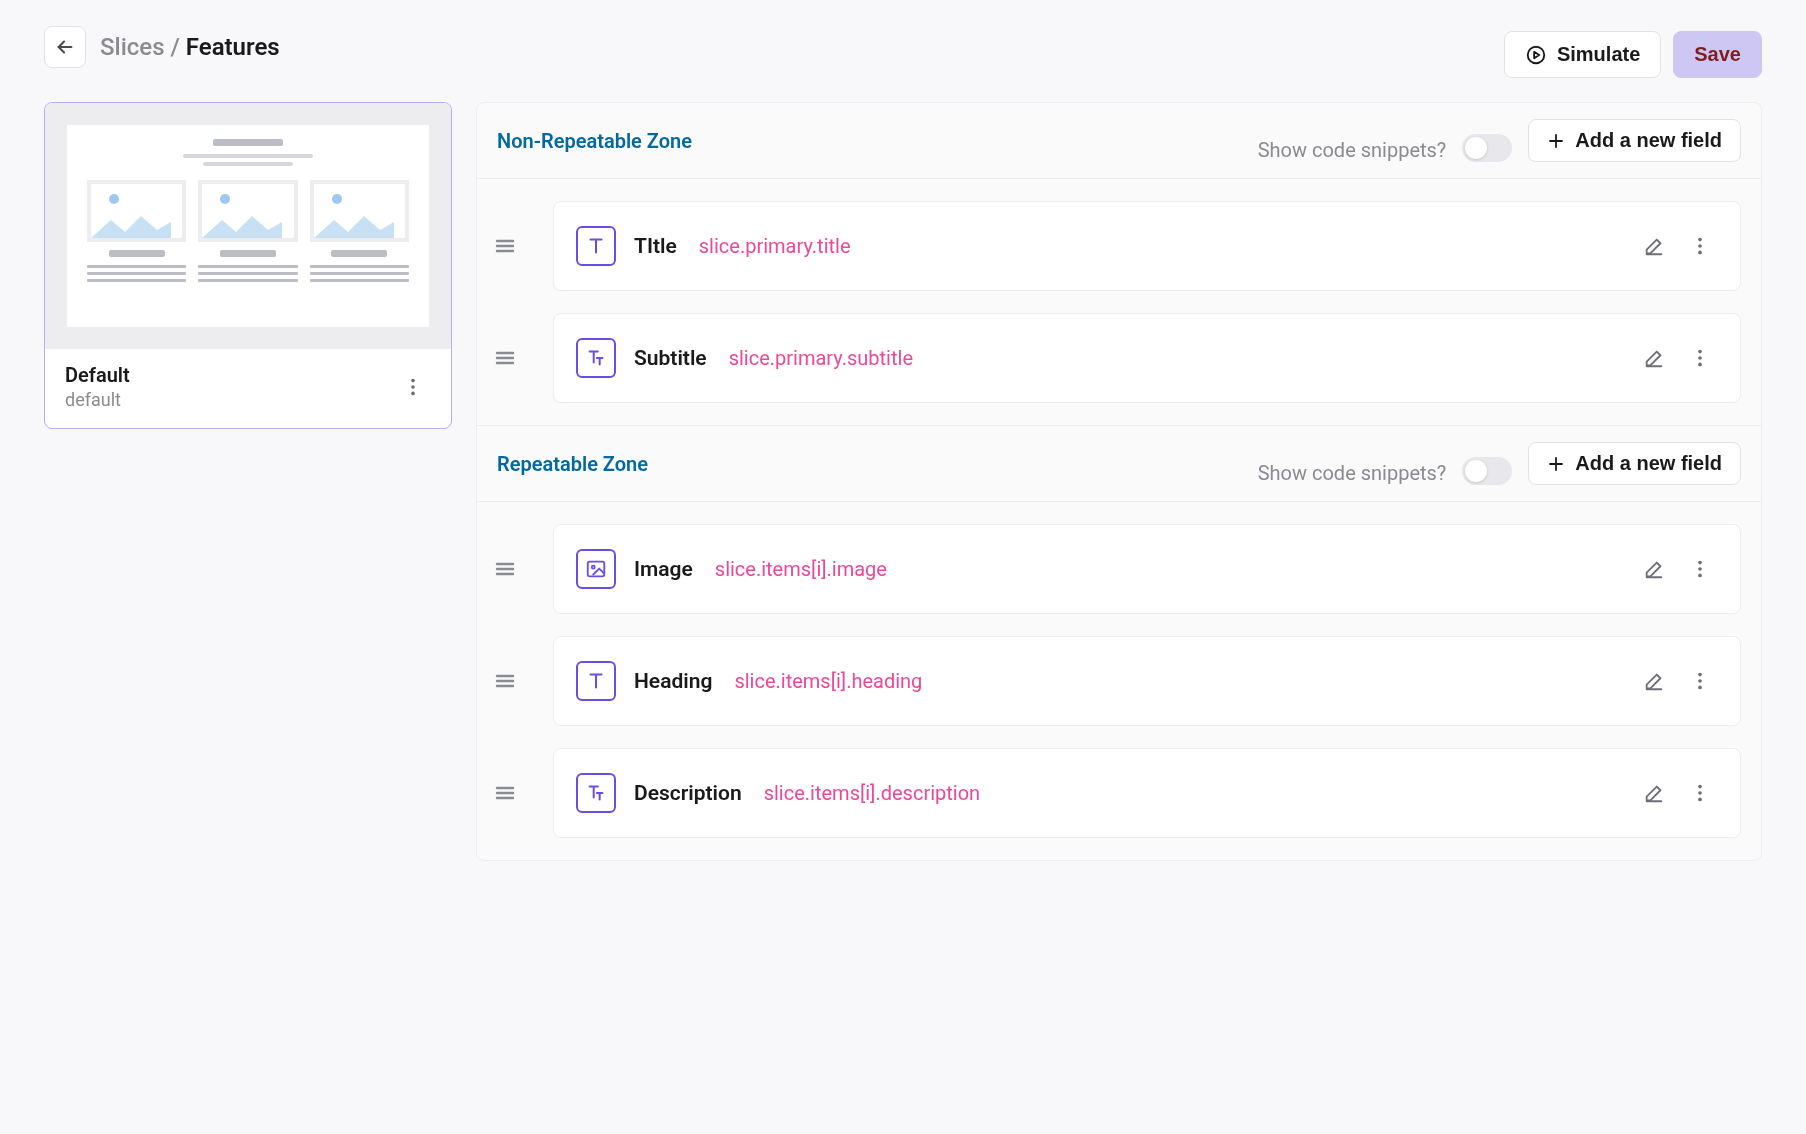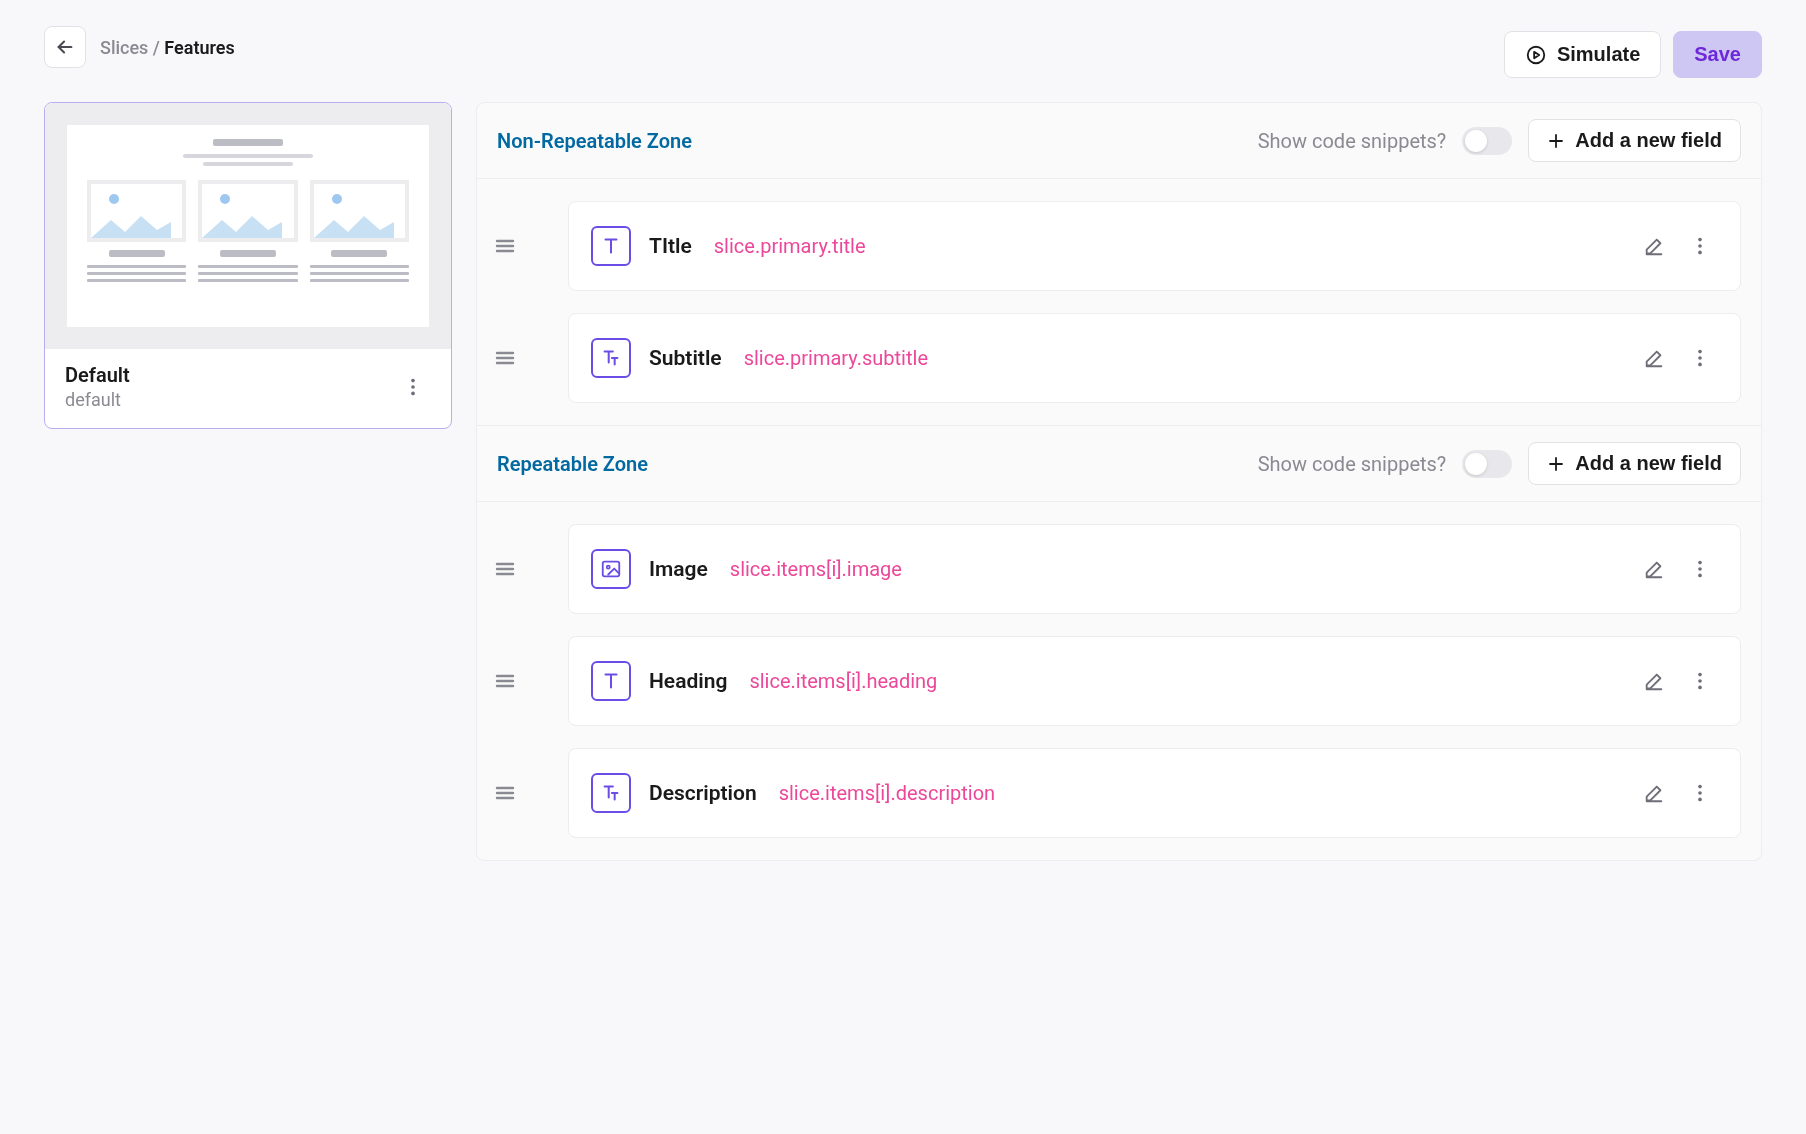--- a/index.html
+++ b/index.html
@@ -17,33 +17,33 @@
     }
     .header-left { display: flex; align-items: center; gap: 14px; }
     .back-btn {
       width: 42px; height: 42px;
       border: 1px solid #e2e2e6;
       border-radius: 8px;
       background: #fff;
       display: flex; align-items: center; justify-content: center;
       cursor: pointer;
     }
-    .breadcrumb { font-size: 18px; color: #8a8a92; font-weight: 500; }
+    .breadcrumb { font-size: 24px; color: #8a8a92; font-weight: 500; }
     .breadcrumb .current { color: #1a1a1a; font-weight: 600; }
     .header-right { display: flex; gap: 12px; margin-top: 15px; }
     .btn {
       display: inline-flex; align-items: center; gap: 10px;
       padding: 11px 20px;
       border-radius: 8px;
       font-size: 20px; font-weight: 600;
       cursor: pointer;
       border: 1px solid transparent;
     }
     .btn-outline { background: #fff; border-color: #e2e2e6; color: #1a1a1a; }
-    .btn-primary { background: #cfc7f3; color: #6d28d9; border-color: #cfc7f3; align-items: flex-end; }
+    .btn-primary { background: #cfc7f3; color: #7f1d1d; border-color: #cfc7f3; align-items: flex-end; }
     .layout { display: flex; gap: 24px; align-items: flex-start; }
     .left-col { width: 408px; flex-shrink: 0; }
     .variation-card {
       border: 1px solid #b9aef0;
       border-radius: 8px;
       background: #fff;
       overflow: hidden;
     }
     .preview-canvas {
       background: #ededf0;
@@ -103,37 +103,37 @@
       background: #fafafb;
       overflow: hidden;
     }
     .zone-header {
       display: flex; align-items: center; justify-content: space-between;
       padding: 16px 20px;
       border-bottom: 1px solid #ededf0;
     }
     .zone-header + .fields + .zone-header { border-top: 1px solid #ededf0; }
     .zone-title { font-size: 20px; font-weight: 600; color: #0369a1; }
-    .zone-header-right { display:flex; align-items:center; gap: 16px; }
+    .zone-header-right { display:flex; align-items:flex-end; gap: 16px; }
     .snippets-label { font-size: 20px; color:#8a8a92; }
     .toggle {
       width: 50px; height: 28px; border-radius: 14px; background:#e8e8ec; position:relative; cursor:pointer;
     }
     .toggle::after {
       content:""; position:absolute; left:3px; top:3px; width:22px; height:22px; border-radius:50%;
       background:#fff; box-shadow: 0 1px 3px rgba(0,0,0,0.15);
     }
     .add-field-btn {
       background:#fff; border:1px solid #e2e2e6; border-radius:8px;
       padding: 9px 18px; font-size:20px; font-weight:600; color:#1a1a1a;
       display:inline-flex; align-items:center; gap:10px; cursor:pointer;
     }
     .fields { padding: 22px 20px 22px 0; }
     .field-row {
-      display:flex; align-items:center; gap: 35px;
+      display:flex; align-items:center; gap: 20px;
       margin-bottom: 22px;
     }
     .field-row:last-child { margin-bottom: 0; }
     .drag-handle {
       width: 56px; display:flex; align-items:center; justify-content:center;
       color:#8a8a92; cursor:grab;
     }
     .field-card {
       flex: 1;
       background:#fff; border:1px solid #ededf0; border-radius:8px;

